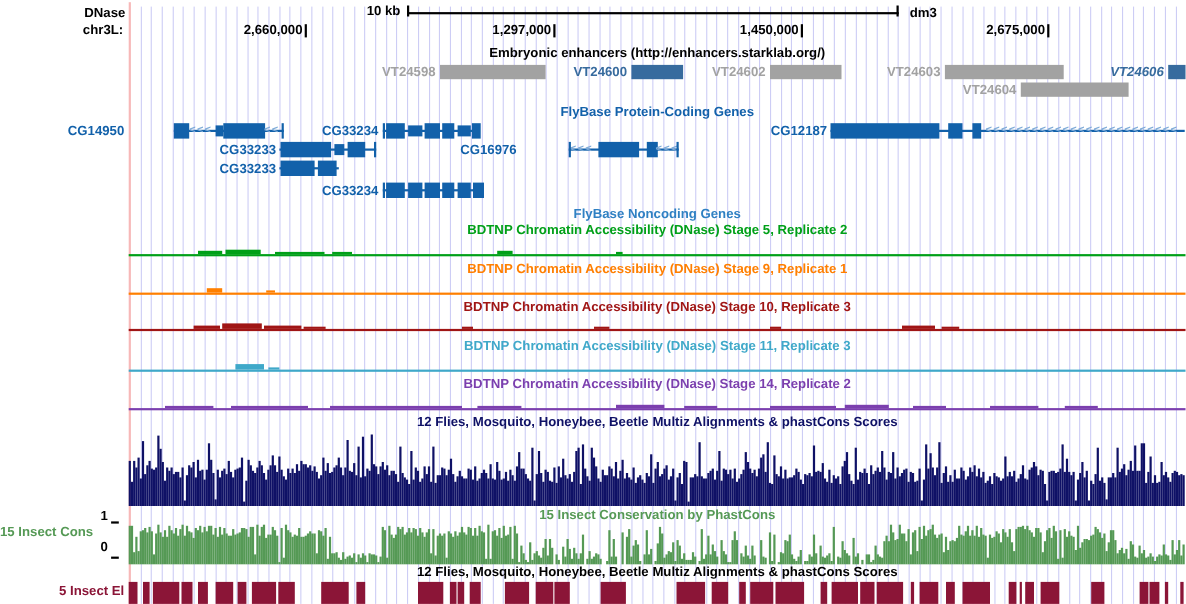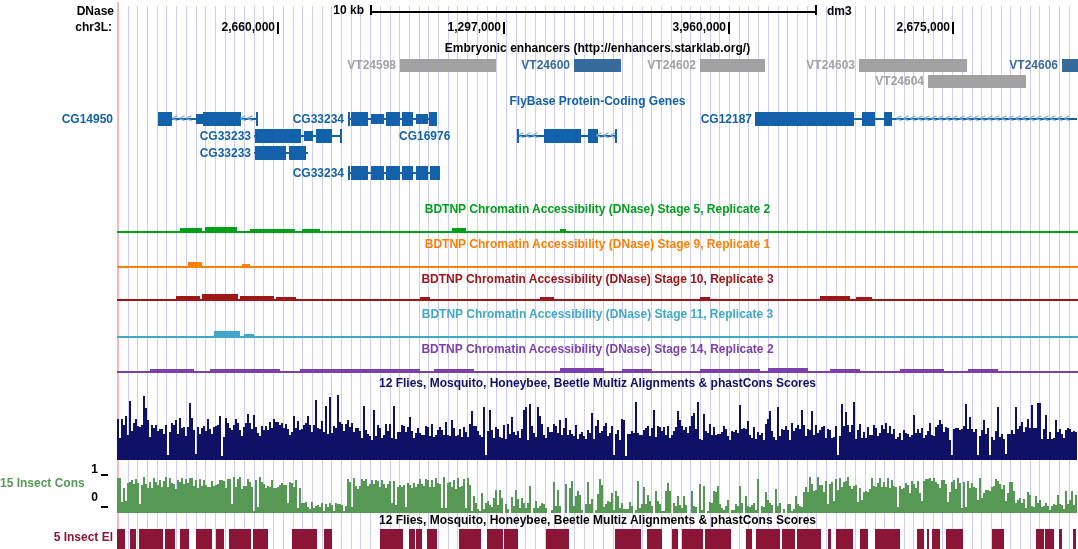--- a/index.html
+++ b/index.html
@@ -128,41 +128,43 @@
   <div class="ml" id="kb-label" style="top: 4px; left: 284px; width: 80px;">10 kb</div>
   <div id="kb-line" style="left: 370px; top: 11px; width: 447px; height: 2px; background: rgb(0, 0, 0);"></div>
   <div id="kb-tick1" style="left: 370px; top: 5px; width: 2px; height: 10px; background: rgb(0, 0, 0);"></div>
   <div id="kb-tick2" style="left: 815px; top: 5px; width: 2px; height: 10px; background: rgb(0, 0, 0);"></div>
   <div id="asm-label" style="top: 4px; white-space: nowrap; left: 827px;">dm3</div>
   <div id="ruler">
       <div style="left: 155px; top: 21px; width: 120px; text-align: right; line-height: 13px;">2,660,000</div>
       <div style="left: 277px; top: 22px; width: 2px; height: 12px; background: rgb(0, 0, 0);"></div>
       <div style="left: 381px; top: 21px; width: 120px; text-align: right; line-height: 13px;">1,297,000</div>
       <div style="left: 503px; top: 22px; width: 2px; height: 12px; background: rgb(0, 0, 0);"></div>
-      <div style="left: 606px; top: 21px; width: 120px; text-align: right; line-height: 13px;">3,960,000</div>
+      <div style="left: 606px; top: 21px; width: 120px; text-align: right; line-height: 13px;">1,450,000</div>
       <div style="left: 728px; top: 22px; width: 2px; height: 12px; background: rgb(0, 0, 0);"></div>
       <div style="left: 830px; top: 21px; width: 120px; text-align: right; line-height: 13px;">2,675,000</div>
       <div style="left: 952px; top: 22px; width: 2px; height: 12px; background: rgb(0, 0, 0);"></div>
     </div>
 
   <div class="title" id="t-coding" style="top: 95px; color: rgb(18, 97, 170);">FlyBase Protein-Coding Genes</div>
   <div class="title" style="top:42px;color:#000;">Embryonic enhancers (http://enhancers.starklab.org/)</div>
+  <div class="title" id="t-nonc" style="top: 188px; color: rgb(47, 128, 195);">FlyBase Noncoding Genes</div>
   <div class="title" id="t-multiz" style="top: 377px; color: rgb(15, 17, 102);">12 Flies, Mosquito, Honeybee, Beetle Multiz Alignments &amp; phastCons Scores</div>
+  <div class="title" id="t-phast" style="top: 462px; color: rgb(85, 153, 85);">15 Insect Conservation by PhastCons</div>
   <div class="title" id="t-multiz2" style="top:514px;color:#000;">12 Flies, Mosquito, Honeybee, Beetle Multiz Alignments &amp; phastCons Scores</div>
 
   <div id="enh-layer">
       <div style="left: 276px; top: 59px; width: 120px; text-align: right; color: rgb(162, 162, 162); line-height: 13px;">VT24598</div>
       <div style="left: 400px; top: 59px; width: 96px; height: 13px; background: rgb(162, 162, 162);"></div>
       <div style="left: 450px; top: 59px; width: 120px; text-align: right; color: rgb(55, 107, 158); line-height: 13px;">VT24600</div>
       <div style="left: 574px; top: 59px; width: 47px; height: 13px; background: rgb(55, 107, 158);"></div>
       <div style="left: 576px; top: 59px; width: 120px; text-align: right; color: rgb(162, 162, 162); line-height: 13px;">VT24602</div>
       <div style="left: 700px; top: 59px; width: 65px; height: 13px; background: rgb(162, 162, 162);"></div>
       <div style="left: 735px; top: 59px; width: 120px; text-align: right; color: rgb(162, 162, 162); line-height: 13px;">VT24603</div>
       <div style="left: 859px; top: 59px; width: 108px; height: 13px; background: rgb(162, 162, 162);"></div>
-      <div style="left: 938px; top: 59px; width: 120px; text-align: right; color: rgb(55, 107, 158); line-height: 13px;">VT24606</div>
+      <div style="left: 938px; top: 59px; width: 120px; text-align: right; color: rgb(55, 107, 158); line-height: 13px; font-style: italic;">VT24606</div>
       <div style="left: 1062px; top: 59px; width: 16px; height: 13px; background: rgb(55, 107, 158);"></div>
       <div style="left: 804px; top: 75px; width: 120px; text-align: right; color: rgb(162, 162, 162); line-height: 13px;">VT24604</div>
       <div style="left: 928px; top: 75px; width: 98px; height: 13px; background: rgb(162, 162, 162);"></div>
     </div>
   <div id="gene-layer">
       <div style="left: 158px; top: 118px; width: 100px; height: 2px; background: rgb(18, 97, 170);"></div>
       <div style="left: 158px; top: 112px; width: 14px; height: 14px; background: rgb(18, 97, 170);"></div>
       <div style="left: 196px; top: 114px; width: 7px; height: 10px; background: rgb(18, 97, 170);"></div>
       <div style="left: 203px; top: 112px; width: 38px; height: 14px; background: rgb(18, 97, 170);"></div>
       <div style="left: 172px; top: 112px; color: rgb(127, 171, 216); font-size: 10px; line-height: 14px;">&lt;</div>
@@ -220,21 +222,21 @@
       <div style="left: 544px; top: 129px; width: 37px; height: 14px; background: rgb(18, 97, 170);"></div>
       <div style="left: 588px; top: 129px; width: 10px; height: 14px; background: rgb(18, 97, 170);"></div>
       <div style="left: 518px; top: 129px; color: rgb(127, 171, 216); font-size: 10px; line-height: 14px;">&lt;</div>
       <div style="left: 525px; top: 129px; color: rgb(127, 171, 216); font-size: 10px; line-height: 14px;">&lt;</div>
       <div style="left: 532px; top: 129px; color: rgb(127, 171, 216); font-size: 10px; line-height: 14px;">&lt;</div>
       <div style="left: 596px; top: 129px; color: rgb(127, 171, 216); font-size: 10px; line-height: 14px;">&lt;</div>
       <div style="left: 603px; top: 129px; color: rgb(127, 171, 216); font-size: 10px; line-height: 14px;">&lt;</div>
       <div style="left: 610px; top: 129px; color: rgb(127, 171, 216); font-size: 10px; line-height: 14px;">&lt;</div>
       <div style="left: 517px; top: 129px; width: 2px; height: 14px; background: rgb(18, 97, 170);"></div>
       <div style="left: 615px; top: 129px; width: 2px; height: 14px; background: rgb(18, 97, 170);"></div>
-      <div style="left: 399px; top: 130px; width: 120px; text-align: left; color: rgb(18, 97, 170); line-height: 13px;">CG16976</div>
+      <div style="left: 384px; top: 130px; width: 120px; text-align: center; color: rgb(18, 97, 170); line-height: 13px;">CG16976</div>
       <div style="left: 254px; top: 152px; width: 54px; height: 2px; background: rgb(18, 97, 170);"></div>
       <div style="left: 255px; top: 146px; width: 31px; height: 14px; background: rgb(18, 97, 170);"></div>
       <div style="left: 289px; top: 146px; width: 17px; height: 14px; background: rgb(18, 97, 170);"></div>
       <div style="left: 131px; top: 147px; width: 120px; text-align: right; color: rgb(18, 97, 170); line-height: 13px;">CG33233</div>
       <div style="left: 348px; top: 172px; width: 92px; height: 2px; background: rgb(18, 97, 170);"></div>
       <div style="left: 351px; top: 166px; width: 17px; height: 14px; background: rgb(18, 97, 170);"></div>
       <div style="left: 371px; top: 166px; width: 13px; height: 14px; background: rgb(18, 97, 170);"></div>
       <div style="left: 386px; top: 166px; width: 14px; height: 14px; background: rgb(18, 97, 170);"></div>
       <div style="left: 402px; top: 166px; width: 11px; height: 14px; background: rgb(18, 97, 170);"></div>
       <div style="left: 416px; top: 166px; width: 12px; height: 14px; background: rgb(18, 97, 170);"></div>

